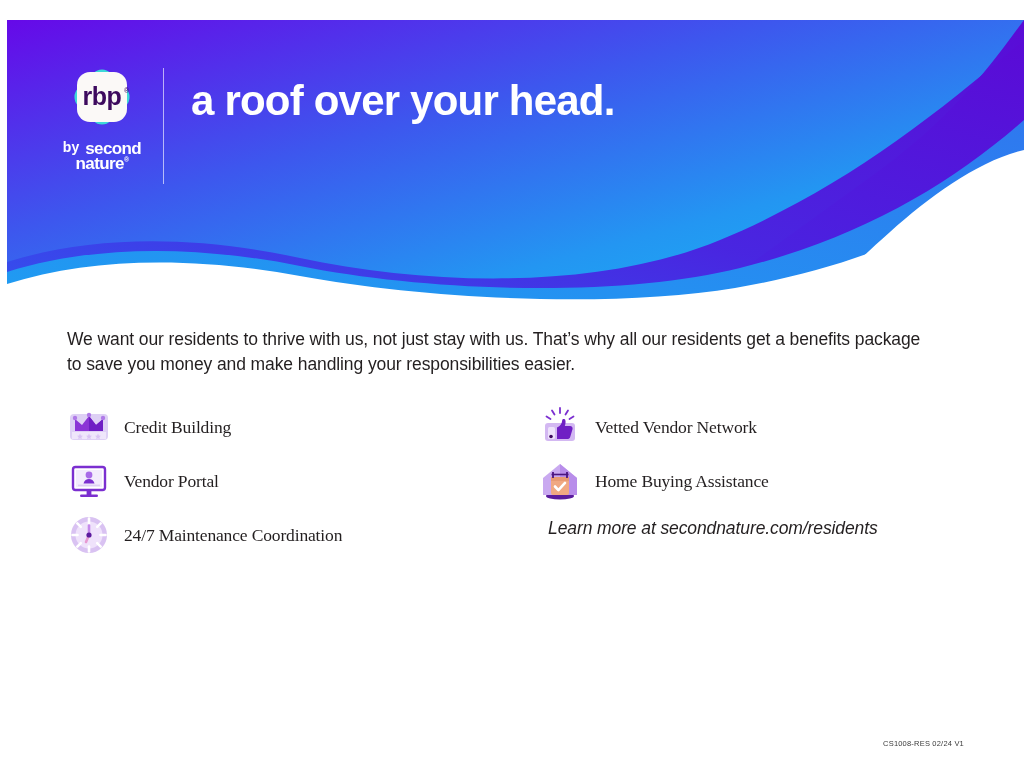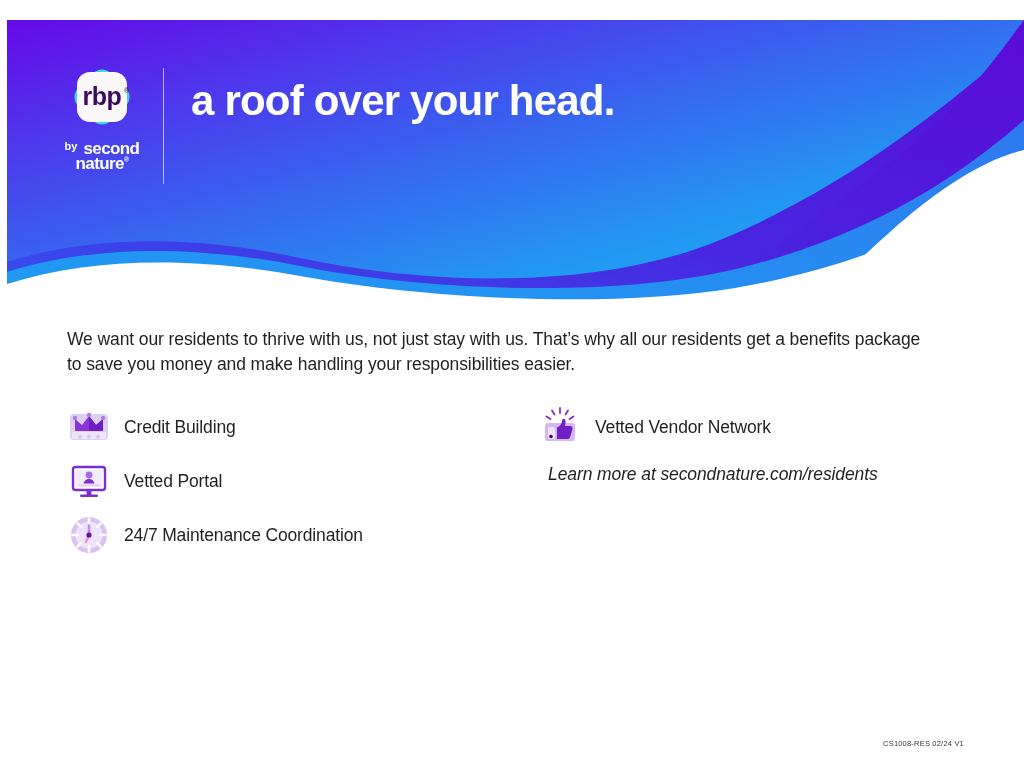--- a/index.html
+++ b/index.html
@@ -59,21 +59,21 @@
     height: 74px;
   }
   .logo-mark svg { display: block; }
   .logo-wordmark {
     margin-top: 7px;
     text-align: center;
     line-height: 0.98;
     color: #ffffff;
   }
   .logo-by {
-    font-size: 11px;
+    font-size: 14px;
     font-weight: 700;
     letter-spacing: 0px;
     display: inline-block;
     vertical-align: top;
     margin-right: 6px;
     text-align: center;
   }
   .logo-second {
     font-size: 17px;
     font-weight: 700;
@@ -152,20 +152,21 @@
     position: absolute;
     top: 0;
   }
   .col-left  { left: 0px;   width: 470px; }
   .col-right { left: 471px; width: 430px; }
 
   .benefit {
     display: flex;
     align-items: center;
     height: 54px;
+    font-family: Liberation Serif, serif;
   }
   .benefit-icon {
     width: 44px;
     height: 44px;
     flex: 0 0 44px;
     display: block;
   }
   .benefit-icon svg { display: block; }
   .benefit-label {
     margin-left: 13px;
@@ -295,21 +296,21 @@
           <svg width="44" height="44" viewBox="0 0 44 44">
             <rect x="6" y="8" width="32" height="23" rx="2.5" fill="#ffffff" stroke="#7b2fd0" stroke-width="2.4"></rect>
             <rect x="9" y="11" width="26" height="17" fill="#f3ecfd"></rect>
             <circle cx="22" cy="16" r="3.4" fill="#a86ae8"></circle>
             <path d="M16.5 24.5 c0.8-3 3-4.4 5.5-4.4 s4.7 1.4 5.5 4.4 z" fill="#7b2fd0"></path>
             <rect x="11" y="25.6" width="22" height="1.6" fill="#ddd0f3"></rect>
             <rect x="19.6" y="31" width="4.8" height="5" fill="#7b2fd0"></rect>
             <rect x="13" y="35.4" width="18" height="2.6" rx="1.3" fill="#7b2fd0"></rect>
           </svg>
         </span>
-        <span class="benefit-label">Vetted Portal</span>
+        <span class="benefit-label">Vendor Portal</span>
       </div>
 
       <div class="benefit">
         <span class="benefit-icon">
           <svg width="44" height="44" viewBox="0 0 44 44">
             <circle cx="22" cy="22" r="18" fill="#d9c2f2"></circle>
             <circle cx="22" cy="22" r="13.5" fill="#efe2fb"></circle>
             <g stroke="#ffffff" stroke-width="2.6" stroke-linecap="round">
               <line x1="22" y1="5.5" x2="22" y2="10.5"></line>
               <line x1="22" y1="33.5" x2="22" y2="38.5"></line>
@@ -345,20 +346,36 @@
             <rect x="7" y="18" width="30" height="18" rx="3" fill="#d3b8f2"></rect>
             <rect x="10" y="22" width="7" height="12" rx="1.5" fill="#ede2fb"></rect>
             <circle cx="13" cy="31.5" r="1.8" fill="#3d0a5e"></circle>
             <path d="M19 34 L19 22.5 c3.5-1.2 5-4 5.2-7.2 c0.1-1.6 2.6-1.8 3.1-0.2 c0.6 2 0.2 4.2-0.5 6 l5.2 0
                      c1.8 0 3 1.6 2.5 3.2 l-2.3 7.6 c-0.4 1.3-1.6 2.1-3 2.1 z" fill="#6f1fc4"></path>
           </svg>
         </span>
         <span class="benefit-label">Vetted Vendor Network</span>
       </div>
 
+      <div class="benefit">
+        <span class="benefit-icon">
+          <svg width="44" height="44" viewBox="0 0 44 44">
+            <ellipse cx="22" cy="37" rx="14" ry="3.6" fill="#5a1b9e"></ellipse>
+            <path d="M22 5 L39 19 L39 36 L5 36 L5 19 Z" fill="#c9a9f0"></path>
+            <path d="M22 5 L39 19 L39 36 L22 36 Z" fill="#b88dea"></path>
+            <rect x="13" y="18" width="18" height="18" rx="2" fill="#f0a882"></rect>
+            <rect x="13" y="18" width="18" height="4" fill="#e89a72"></rect>
+            <line x1="15" y1="13" x2="15" y2="19" stroke="#4b1580" stroke-width="1.8"></line>
+            <line x1="29" y1="13" x2="29" y2="19" stroke="#4b1580" stroke-width="1.8"></line>
+            <line x1="13.5" y1="15.5" x2="30.5" y2="15.5" stroke="#4b1580" stroke-width="1.6"></line>
+            <path d="M17 27.5 l3.4 3.6 6.6 -7.2" fill="none" stroke="#ffffff" stroke-width="2.6" stroke-linecap="round" stroke-linejoin="round"></path>
+          </svg>
+        </span>
+        <span class="benefit-label">Home Buying Assistance</span>
+      </div>
 
       <div class="learn-more">Learn more at secondnature.com/residents</div>
 
     </div>
 
   </div>
 </div>
 
 <div class="footer-code">CS1008-RES 02/24 V1</div>
 

